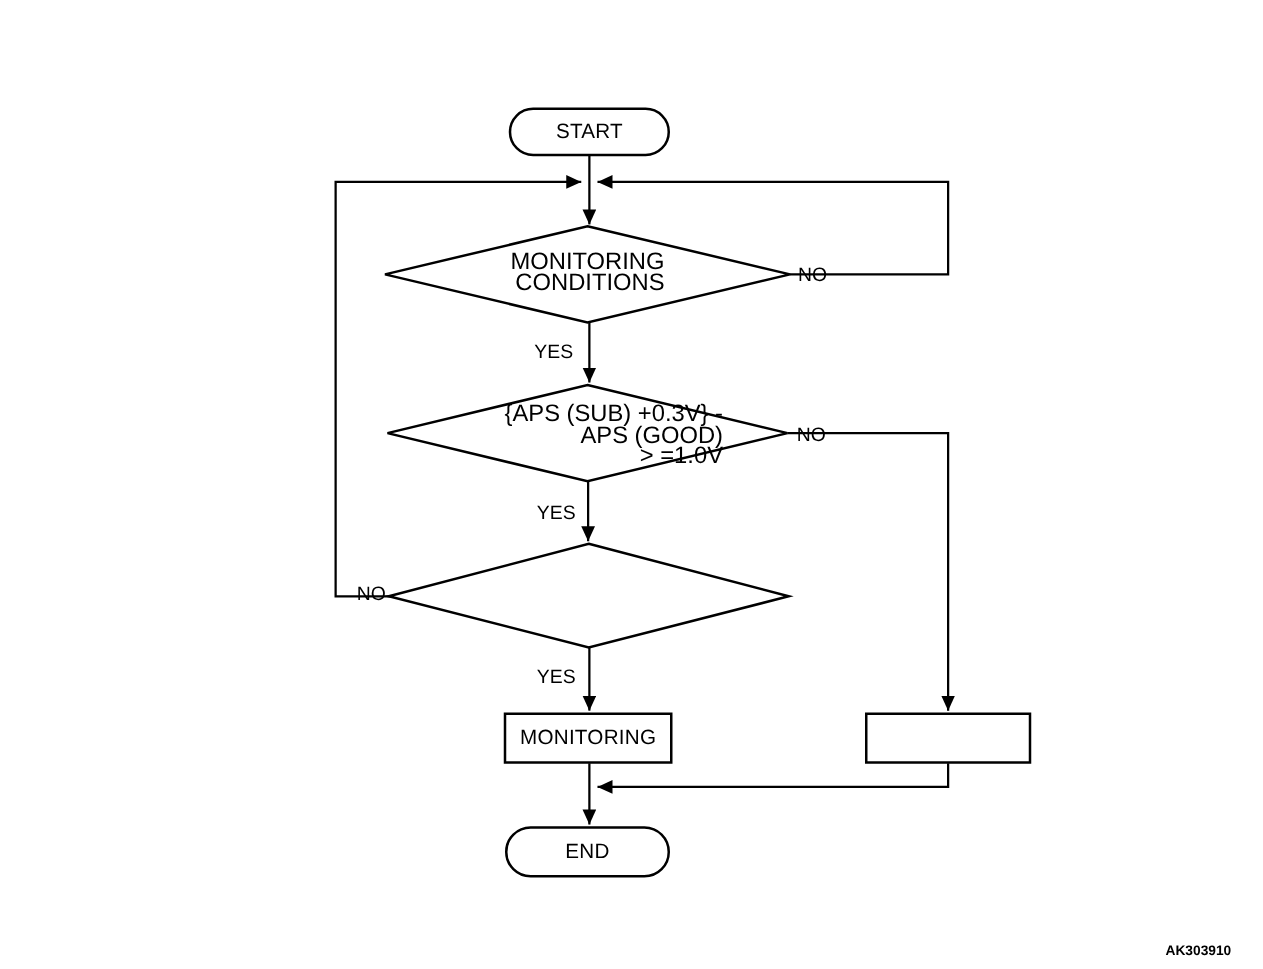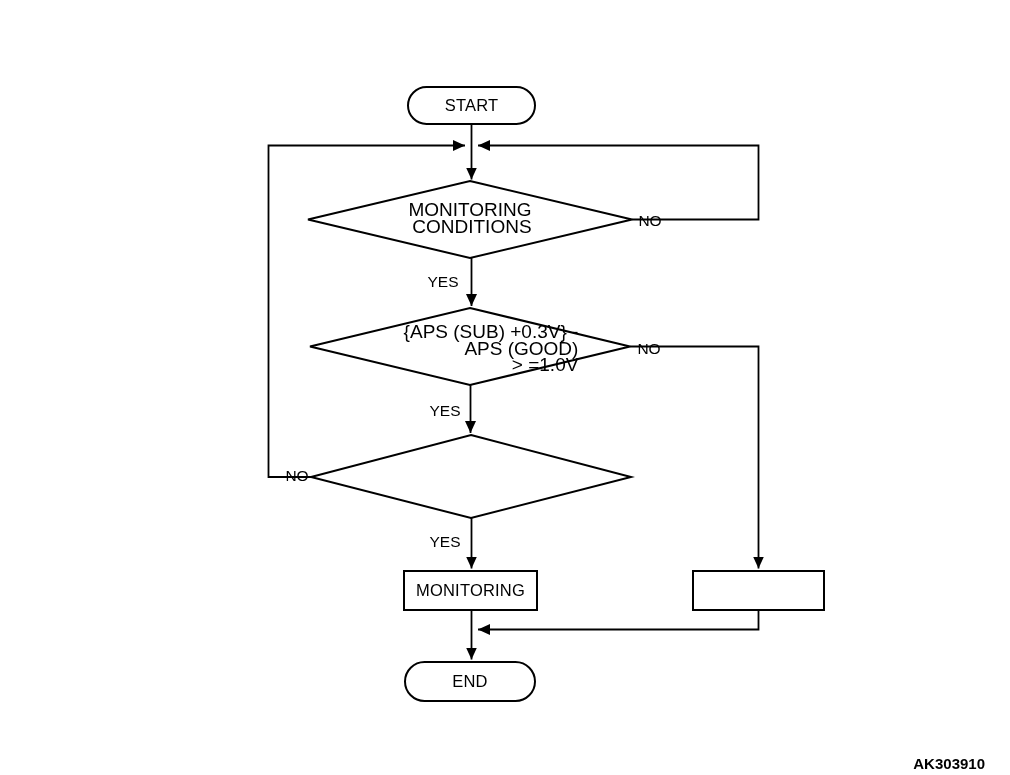--- a/index.html
+++ b/index.html
@@ -39,21 +39,21 @@
     line-height: 16.5px;
     transform: translateX(-50%);
   }
   .diamond-lbl span { display: block; }
   .branch-lbl {
     font-size: 15.5px;
     transform: translateX(-50%);
     margin-top: 12px;
   }
   .figure-code {
-    font-size: 15px;
+    font-size: 11px;
     font-weight: bold;
     text-align: right;
   }
 </style>
 </head>
 <body>
 
 <div class="canvas">
 
   <svg width="1010" height="775" viewBox="0 0 1010 775">

